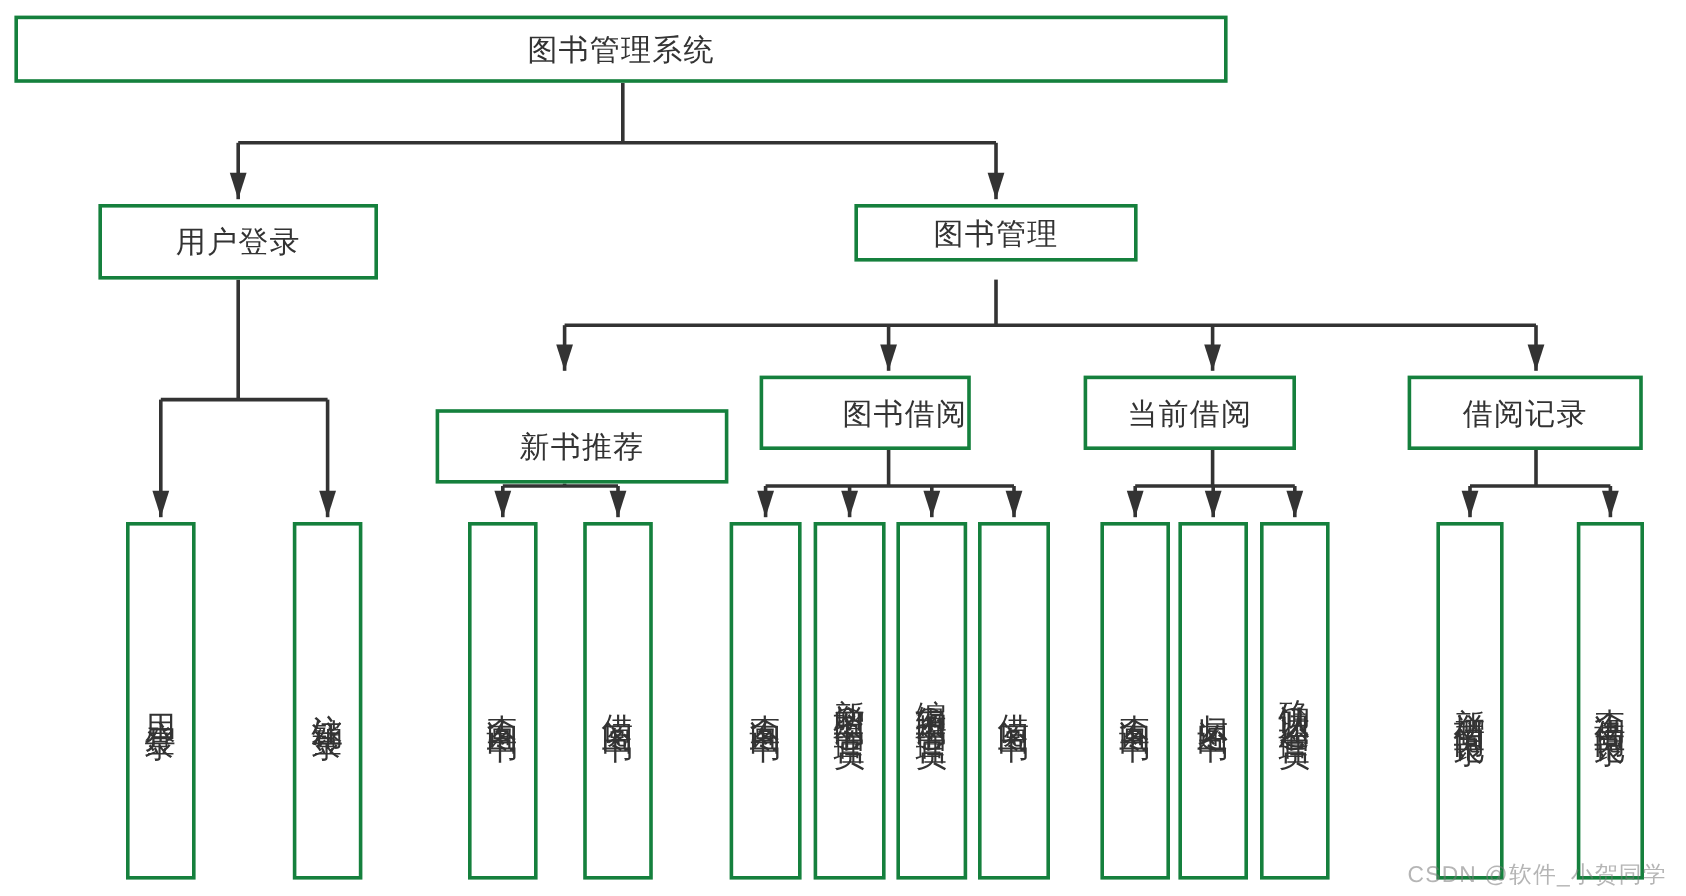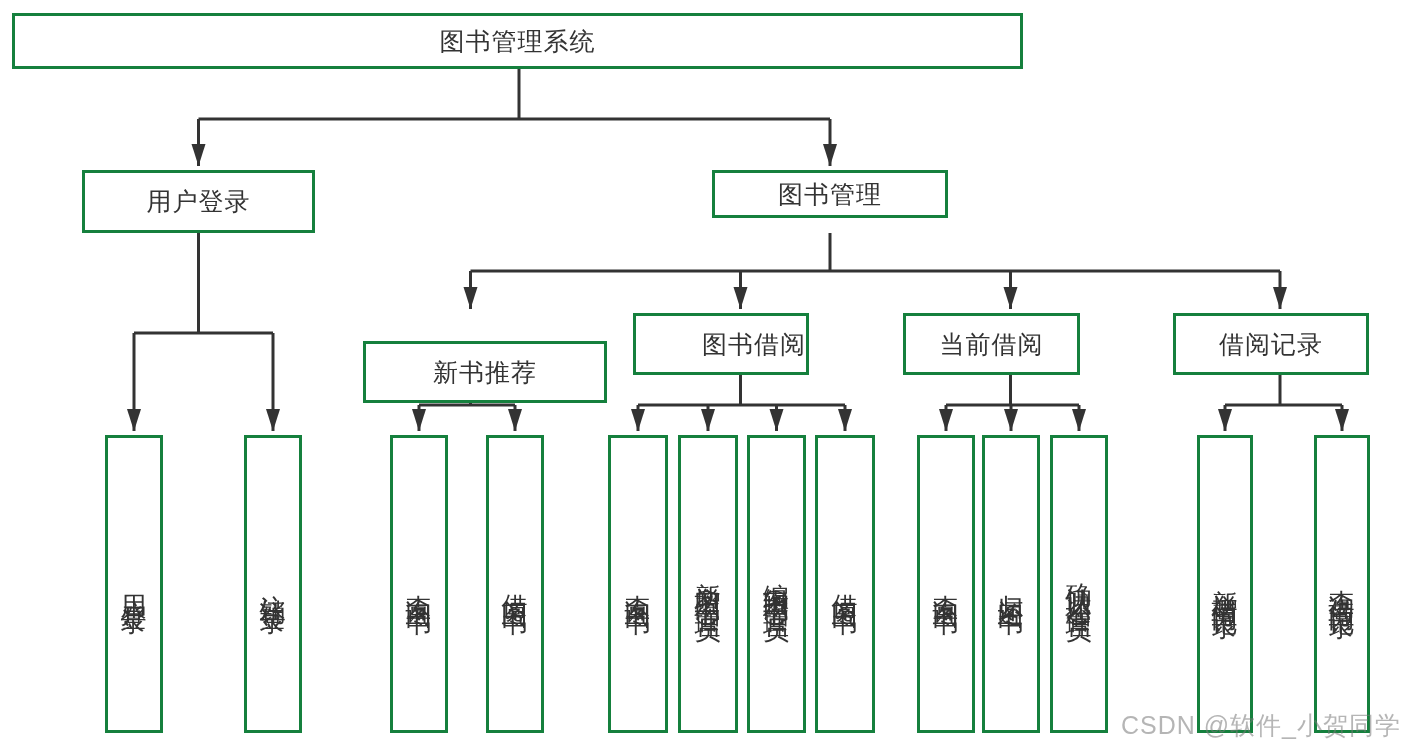--- a/index.html
+++ b/index.html
@@ -53,23 +53,23 @@
   #leaf-bb-2 { left: 678px;  top: 435px; width: 60px; height: 298px; }
   #leaf-bb-3 { left: 747px;  top: 435px; width: 59px; height: 298px; }
   #leaf-bb-4 { left: 815px;  top: 435px; width: 60px; height: 298px; }
   #leaf-cb-1 { left: 917px;  top: 435px; width: 58px; height: 298px; }
   #leaf-cb-2 { left: 982px;  top: 435px; width: 58px; height: 298px; }
   #leaf-cb-3 { left: 1050px; top: 435px; width: 58px; height: 298px; }
   #leaf-br-1 { left: 1197px; top: 435px; width: 56px; height: 298px; }
   #leaf-br-2 { left: 1314px; top: 435px; width: 56px; height: 298px; }
   .watermark {
     position: absolute;
-    right: 4px;
+    right: 16px;
     bottom: 5px;
-    font-size: 25px;
+    font-size: 19px;
     color: rgba(120, 120, 120, 0.55);
     letter-spacing: 1px;
     z-index: 5;
     white-space: nowrap;
   }
 </style>
 </head>
 <body>
 
 <div class="canvas">

